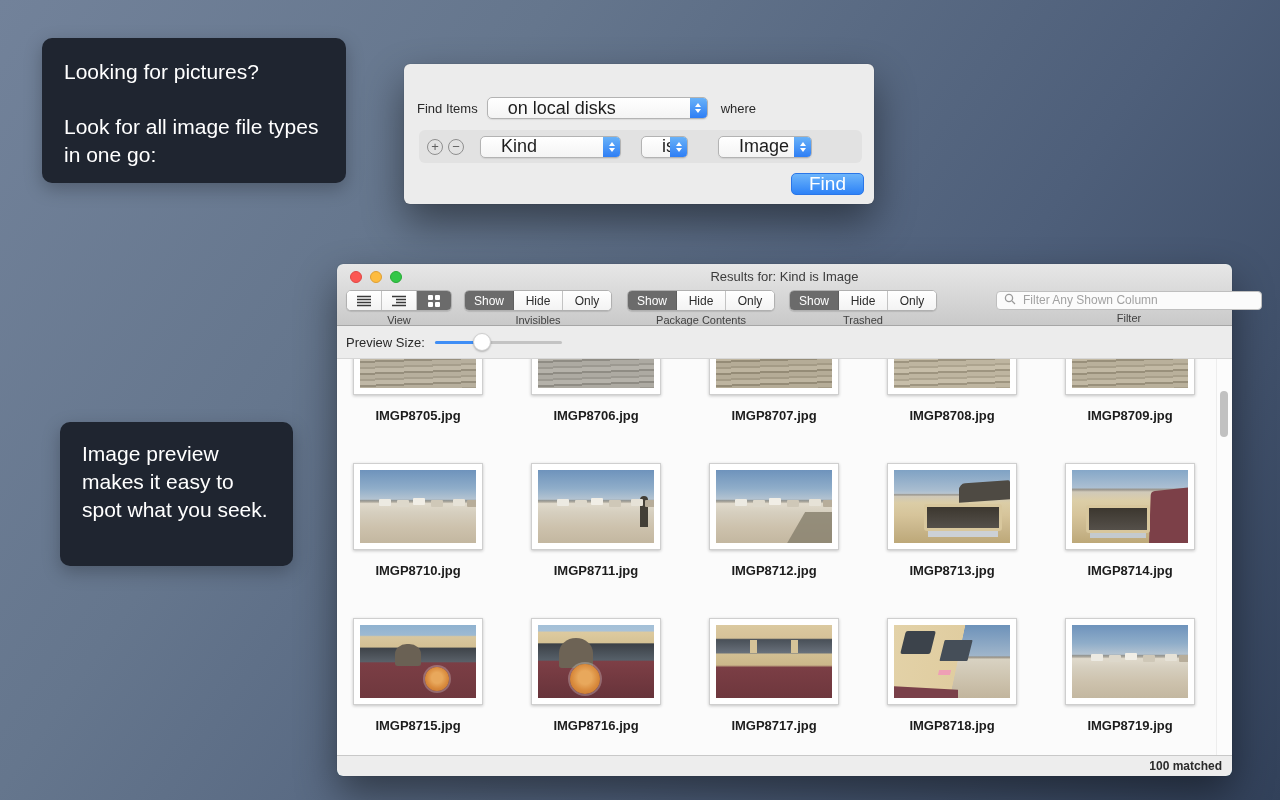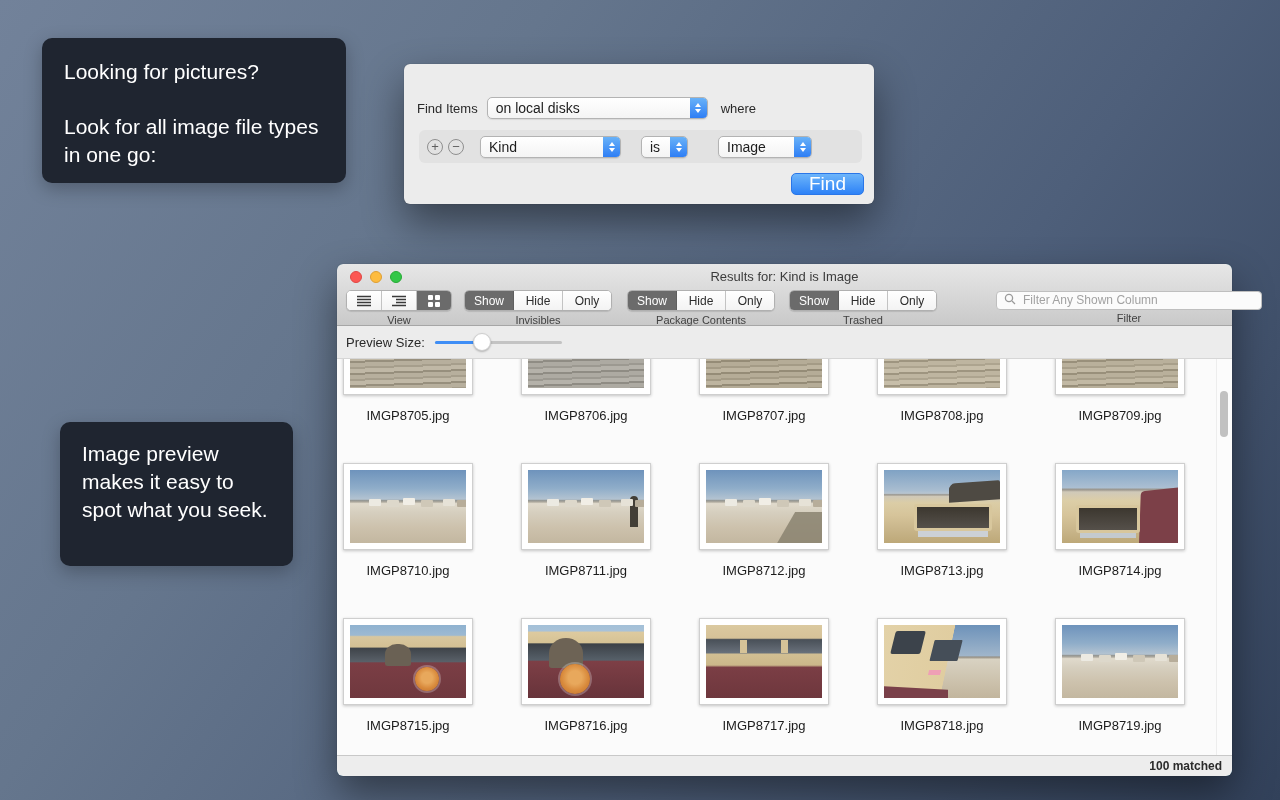--- a/index.html
+++ b/index.html
@@ -26,21 +26,21 @@
   .light.red{background:#fc5753;border:1px solid #df4744;}
   .light.yellow{background:#fdbc40;border:1px solid #de9f34;}
   .light.green{background:#33c748;border:1px solid #27aa35;}
   
   .find-window{left:404px;top:64px;width:470px;height:140px;background:#ececec;}
   .fw-titlebar{height:24px;}
   .fw-row1{position:absolute;top:33px;left:13px;right:12px;height:22px;display:flex;align-items:center;}
   .label13{font-size:13px;color:#2a2a2a;}
   .popup{height:22px;background:linear-gradient(#ffffff,#f4f4f4);border:1px solid #b3b3b3;border-radius:5px;
     display:flex;align-items:center;box-sizing:border-box;box-shadow:0 1px 1px rgba(0,0,0,.08);cursor:default;}
-  .popup .pval{font-size:14px;color:#1d1d1d;padding-left:8px;flex:1;white-space:nowrap;overflow:hidden;}
+  .popup .pval{font-size:18px;color:#1d1d1d;padding-left:20px;flex:1;white-space:nowrap;overflow:hidden;}
   .stepper{width:17px;height:20px;margin:0;border-radius:0 4px 4px 0;
     background:linear-gradient(#69b2f8,#2e7ef5);display:flex;flex-direction:column;align-items:center;justify-content:center;}
   .chev-up{width:0;height:0;border-left:3.5px solid transparent;border-right:3.5px solid transparent;border-bottom:4px solid #fff;margin-bottom:2px;}
   .chev-dn{width:0;height:0;border-left:3.5px solid transparent;border-right:3.5px solid transparent;border-top:4px solid #fff;}
   .fw-strip{position:absolute;top:66px;left:15px;right:12px;height:33px;background:#e2e2e2;border-radius:6px;
     display:flex;align-items:center;padding-left:8px;box-sizing:border-box;}
   .circle-btn{width:16px;height:16px;border-radius:50%;border:1px solid #8f8f8f;color:#5e5e5e;
     font-size:13px;line-height:14px;text-align:center;box-sizing:border-box;background:transparent;padding:0;}
   .circle-btn+.circle-btn{margin-left:5px;}
   .fw-find{position:absolute;right:10px;top:109px;width:73px;height:22px;border-radius:5px;
@@ -73,22 +73,22 @@
   .mag{position:absolute;left:8px;top:3px;}
   
   .rw-preview{height:32px;background:#ececec;border-bottom:1px solid #d6d6d6;display:flex;align-items:center;padding-left:9px;box-sizing:content-box;}
   .slider{position:relative;width:127px;height:18px;margin-left:10px;}
   .slider .track{position:absolute;top:8px;left:0;width:100%;height:3px;background:#c3c3c3;border-radius:2px;}
   .slider .fill{position:absolute;top:8px;left:0;width:47px;height:3px;background:#3f8ef6;border-radius:2px;}
   .slider .knob{position:absolute;top:0;left:38px;width:18px;height:18px;border-radius:50%;background:#fff;
     border:1px solid #cfcfcf;box-sizing:border-box;box-shadow:0 1px 2px rgba(0,0,0,.25);}
   
   .rw-content{position:relative;height:396px;background:#fbfbfb;overflow:hidden;}
-  .grid{position:absolute;top:-51px;left:6px;display:grid;grid-template-columns:repeat(5,130px);
-    column-gap:48px;row-gap:38px;grid-auto-rows:117px;}
+  .grid{position:absolute;top:-51px;left:16px;display:grid;grid-template-columns:repeat(5,130px);
+    column-gap:48px;row-gap:38px;grid-auto-rows:117px;font-weight:bold;}
   .cell{width:130px;}
   .card{width:130px;height:87px;background:#fff;border:1px solid #cfcfcf;box-shadow:0 1px 3px rgba(0,0,0,.22);
     padding:6px;box-sizing:border-box;}
   .fname{margin-top:13px;height:17px;font-size:13px;color:#1c1c1c;text-align:center;white-space:nowrap;}
   .ph{width:100%;height:100%;position:relative;overflow:hidden;}
   
   .sbar{position:absolute;top:0;right:0;width:15px;height:100%;background:#fcfcfc;border-left:1px solid #ededed;}
   .sthumb{position:absolute;top:32px;left:3px;width:8px;height:46px;background:#c1c1c1;border-radius:4px;}
   
   .rw-status{height:21px;background:#ededed;border-top:1px solid #c8c8c8;border-radius:0 0 6px 6px;

